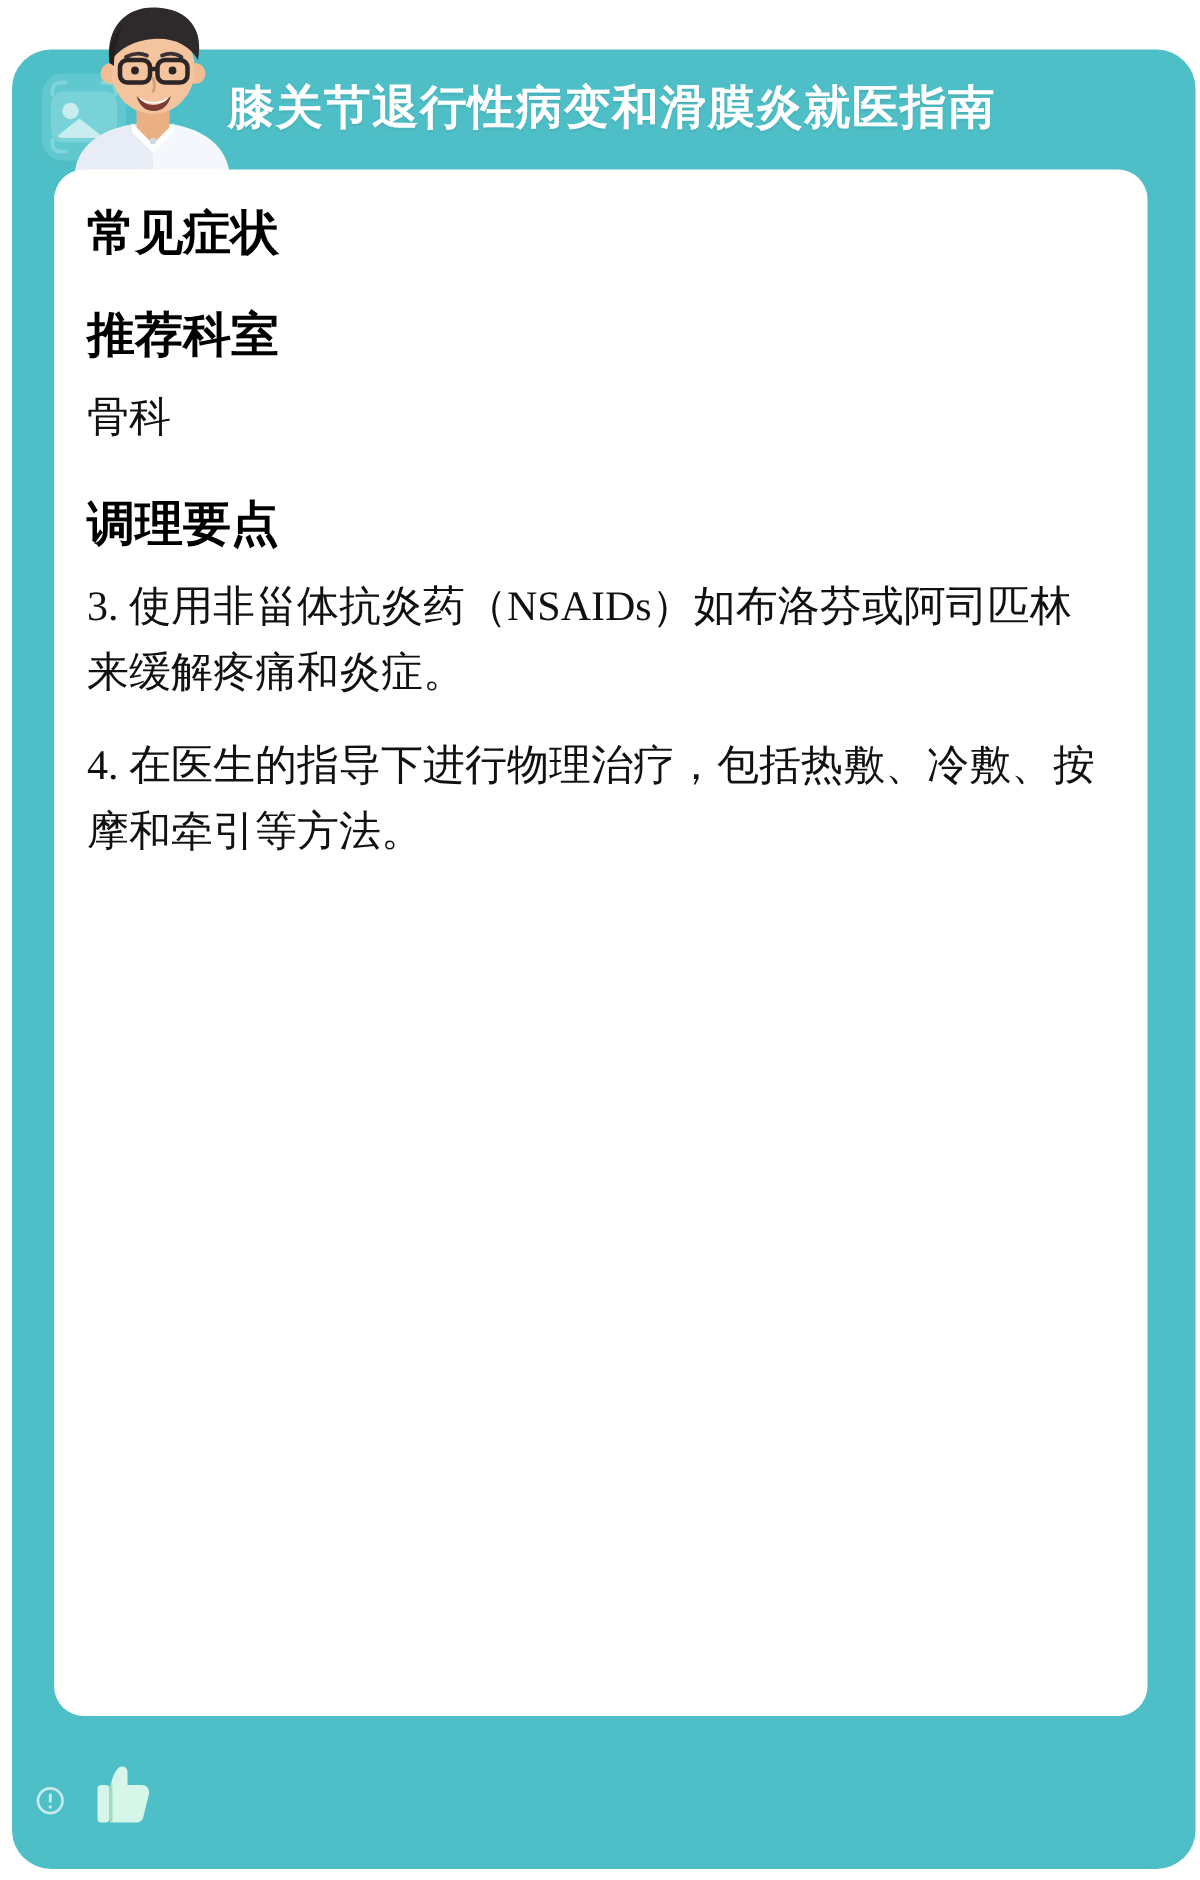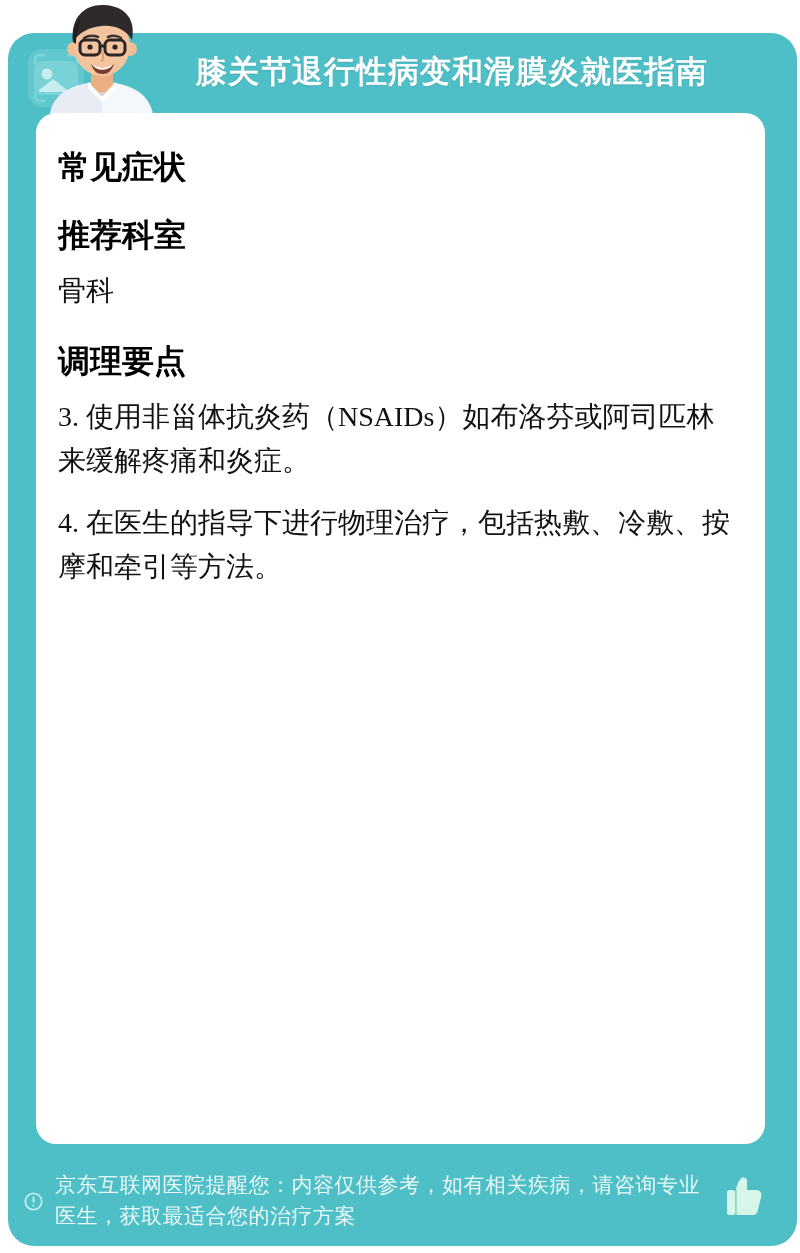--- a/index.html
+++ b/index.html
@@ -12,37 +12,36 @@
     position:absolute;left:8px;top:33px;width:789px;height:1213px;
     background:#4fbfc7;border-radius:26px;
   }
   
   .header-title{
     position:absolute;left:152px;top:51px;width:600px;
     color:#ffffff;font-size:31px;font-weight:700;letter-spacing:1px;
     font-family:"Liberation Sans","DejaVu Sans",sans-serif;
     text-shadow:0 1px 2px rgba(0,0,0,0.08);
     z-index:3;
-    text-align:center;
   }
   .photo-badge{position:absolute;left:27px;top:48px;z-index:1;}
   .avatar{position:absolute;left:38px;top:2px;z-index:2;}
   
   .card{
     position:absolute;left:36px;top:113px;width:729px;height:1031px;
     background:#ffffff;border-radius:20px;z-index:4;
     padding:14px 25px 0 22px;box-sizing:border-box;overflow:hidden;
     color:#0b0b0b;
   }
   .card h2{
     font-size:32px;line-height:40px;font-weight:700;color:#000;
     margin:28px 0 14px 0;
     font-family:"Liberation Sans","DejaVu Sans",sans-serif;
   }
-  .card h2.first{margin-top:20px;}
+  .card h2.first{margin-top:8px;}
   .card p{
     font-size:28px;line-height:44px;margin:0 0 24px 0;color:#111;
   }
   .card p.tip{margin-bottom:18px;}
   
   .footer{
     position:absolute;left:8px;top:1156px;width:789px;height:90px;z-index:5;
     display:flex;align-items:center;box-sizing:border-box;padding:0 18px 0 16px;
   }
   .info-badge{flex:0 0 auto;margin-right:12px;margin-top:4px;}
@@ -120,21 +119,20 @@
 </div>
 
 <div class="footer">
   <div class="info-badge">
     <svg width="19" height="19" viewBox="0 0 19 19">
       <circle cx="9.5" cy="9.5" r="8.2" fill="none" stroke="#d9f2f2" stroke-width="1.8" opacity="0.85"></circle>
       <rect x="8.6" y="4.6" width="1.9" height="6.2" rx="0.95" fill="#d9f2f2" opacity="0.9"></rect>
       <circle cx="9.5" cy="13.6" r="1.1" fill="#d9f2f2" opacity="0.9"></circle>
     </svg>
   </div>
-  <div class="footer-text">京东互联网医院提醒您：内容仅供参考，如有相关疾病，请咨询专业医生，获取最适合您的治疗方案</div>
   <div class="thumb-wrap">
     <svg width="40" height="46" viewBox="0 0 40 46">
       <path d="M13 15 c0 -4 2 -9 4.5 -12 c2 -2.5 6.5 -1.5 6.5 2 v9 h9.5 c3.5 0 5.5 3 4.8 6 l-3.8 15.5 c-0.6 2.5 -2.6 3.5 -5 3.5 H13 Z" fill="#d6f6e9"></path>
       <rect x="4" y="14" width="8" height="25" rx="2.5" fill="#d6f6e9"></rect>
       <rect x="12.2" y="14" width="1.8" height="25" fill="#9fdcc8"></rect>
     </svg>
   </div>
 </div>
 
 </body></html>

